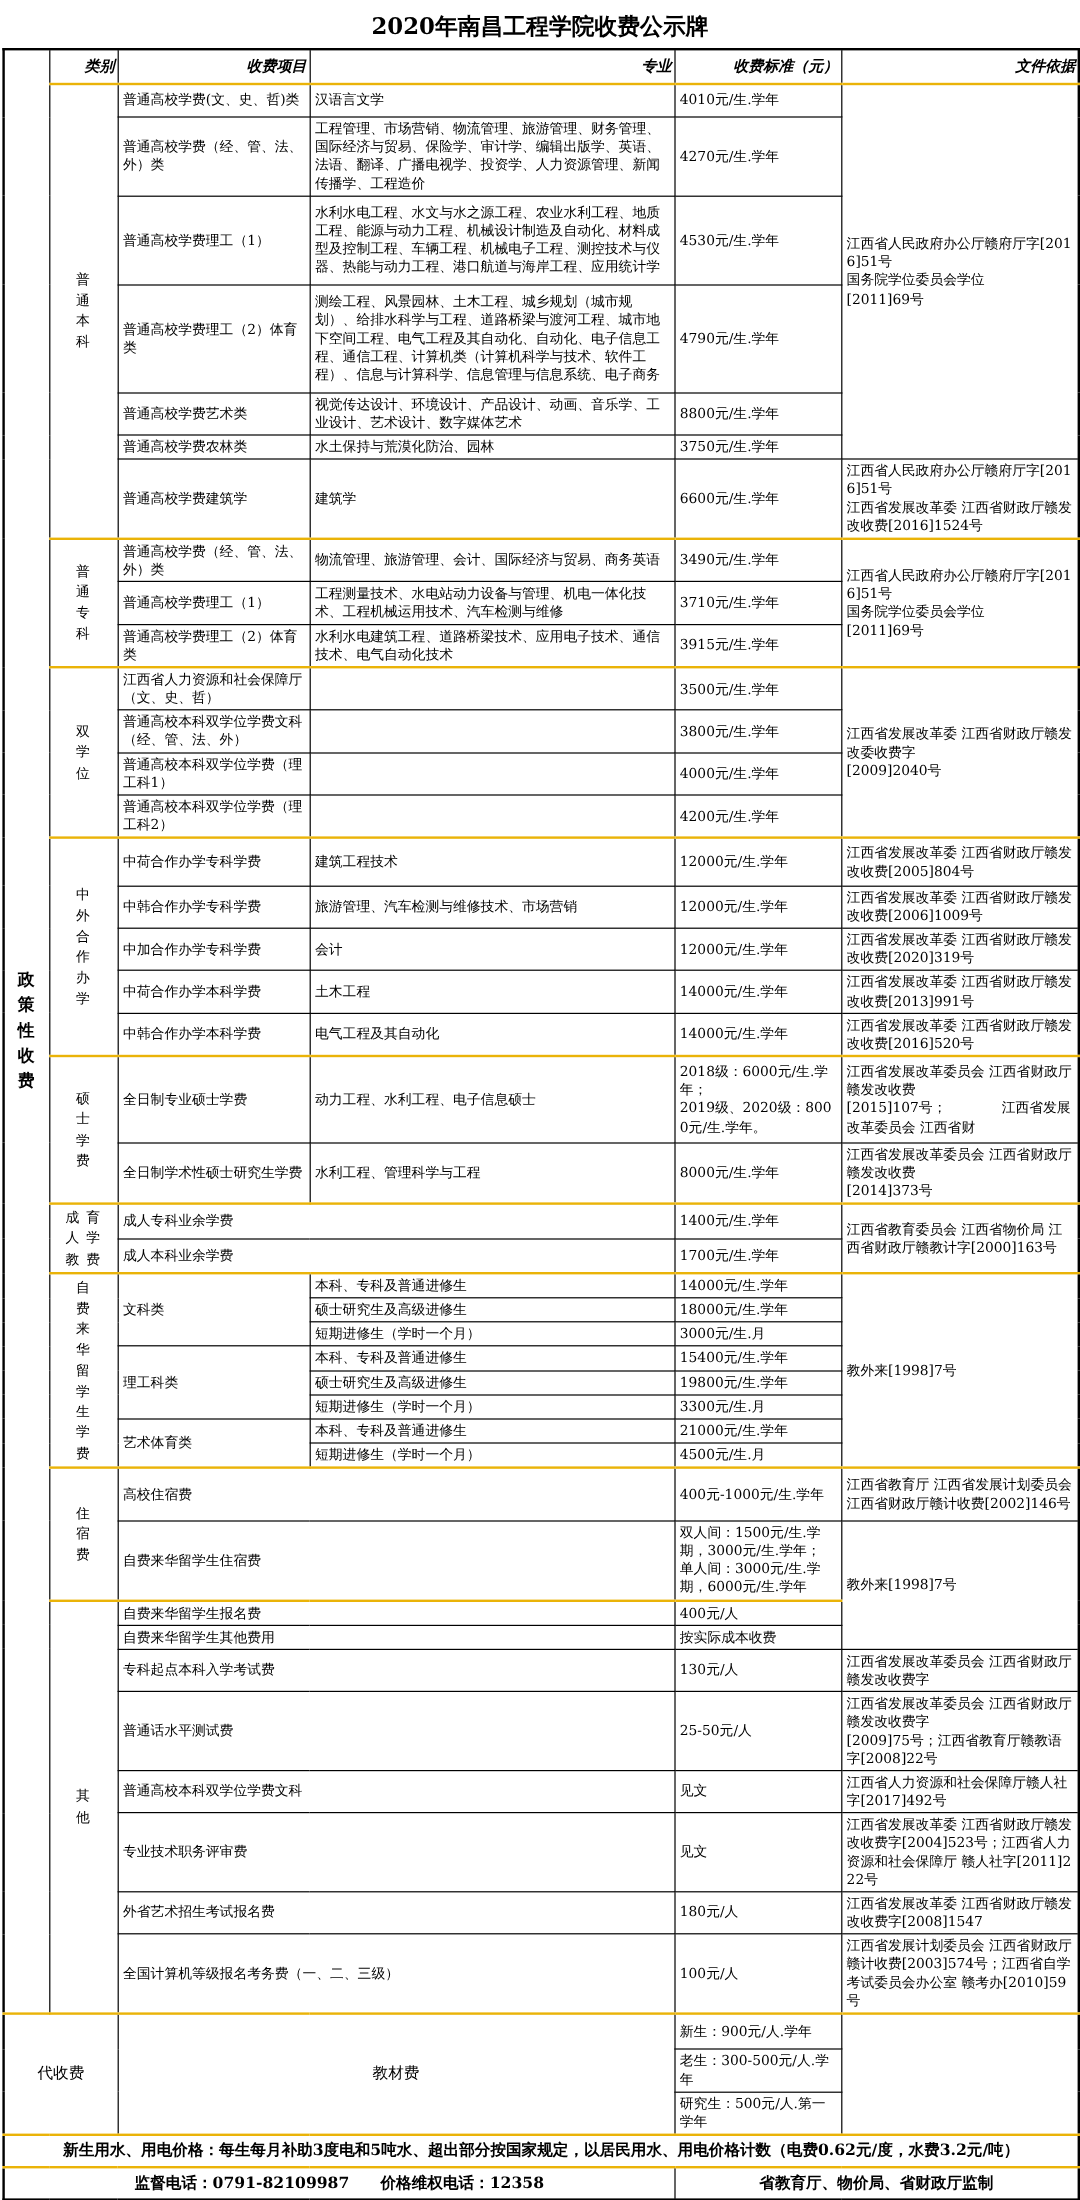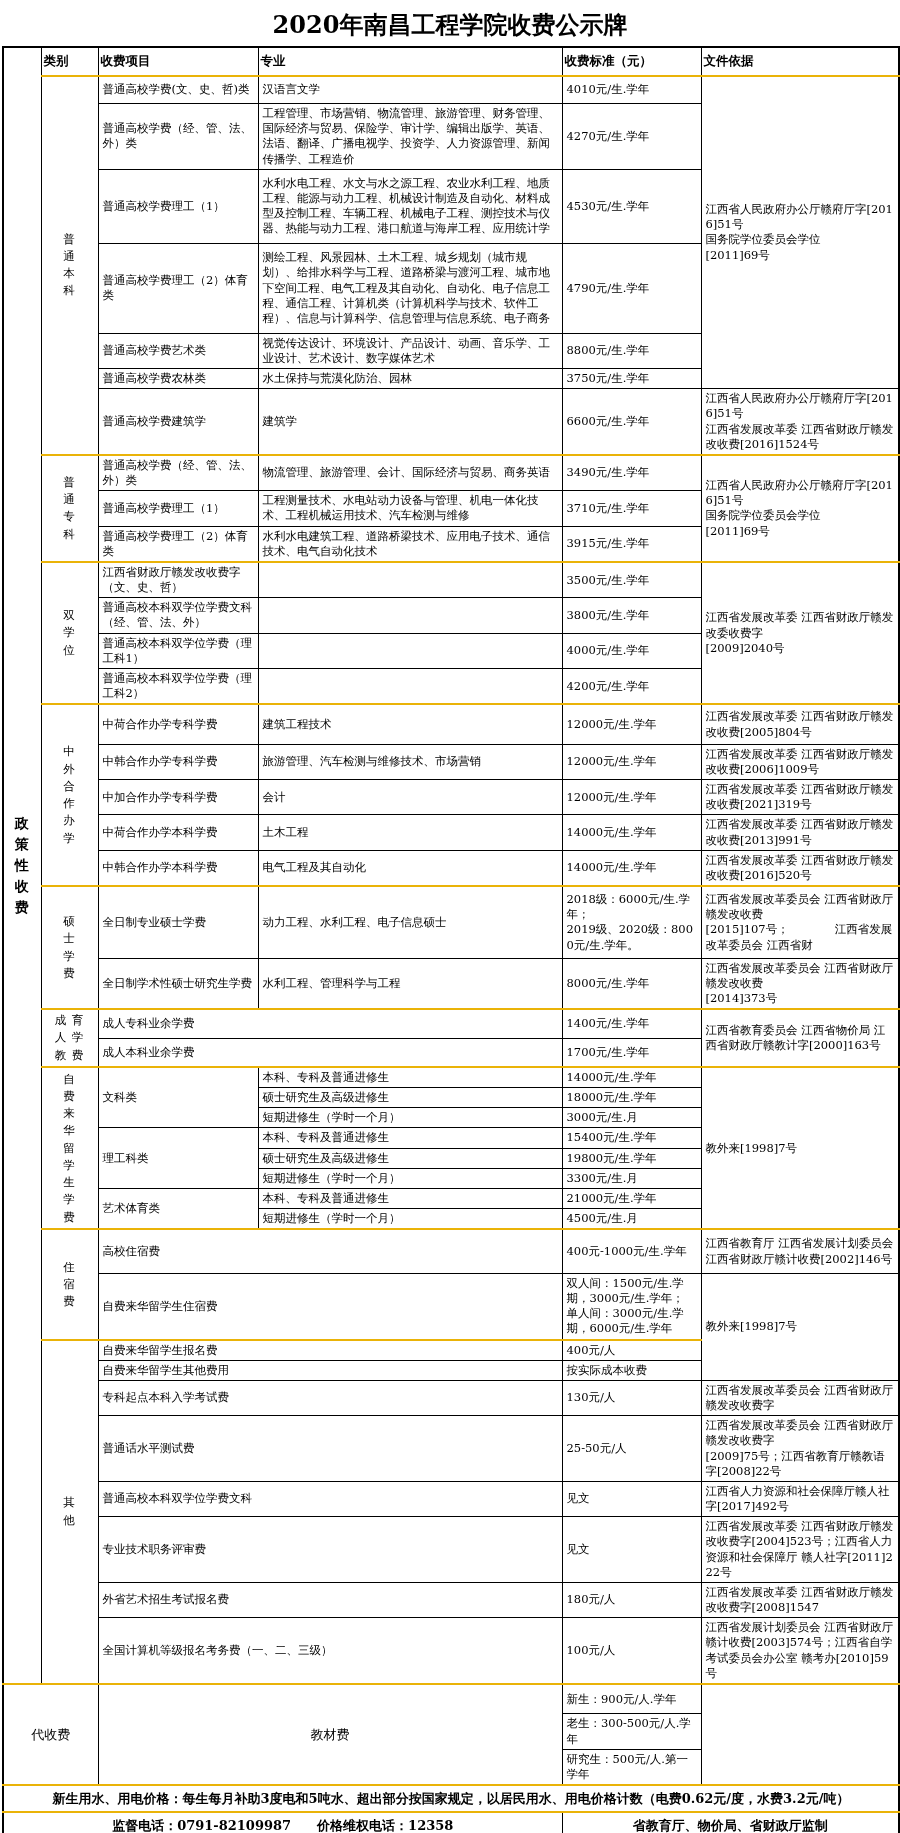--- a/index.html
+++ b/index.html
@@ -1,25 +1,25 @@
 <!DOCTYPE html>
 <html><head>
 <meta charset="utf-8">
 <style>
   html,body{margin:0;padding:0;background:#fff;color:#000;
     font-family:"DejaVu Serif","Liberation Serif",serif;}
   .page{width:900px;margin:0 auto;}
-  .title{font-size:24px;font-weight:bold;text-align:center;margin:9px 0 5px;}
+  .title{font-size:19px;font-weight:bold;text-align:center;margin:9px 0 5px;}
   table.fee{border-collapse:collapse;table-layout:fixed;width:896px;margin:0 2px 4px;
     border:2px solid #000;}
   col.c0{width:38px}col.c1{width:57px}col.c2{width:160px}
   col.c3{width:304px}col.c4{width:139px}col.c5{width:198px}
   td,th{border:1px solid #000;font-size:11.5px;line-height:1.32;padding:2px 4px;
     vertical-align:middle;word-break:break-all;}
-  th{font-size:12.5px;text-align:left;padding:5px 2px;}
+  th{font-size:12.5px;text-align:right;padding:5px 2px;font-style:italic;}
   tr.sep>td,tr.sep>th{border-top:2px solid #eab308;}
   .vlab{text-align:center;white-space:pre-line;padding:2px 0;letter-spacing:1px;line-height:1.5;}
   .c{text-align:center;}
   .pre{white-space:pre-line;margin-top:44px;}
   .footer-note{font-weight:bold;text-align:center;font-size:13px;padding:4px 16px;}
 </style>
 </head>
 <body>
 
 <div class="page">
@@ -114,21 +114,21 @@
     <tr style="height:27px">
       <td>普通高校学费理工（2）体育类</td>
       <td>水利水电建筑工程、道路桥梁技术、应用电子技术、通信技术、电气自动化技术</td>
       <td>3915元/生.学年</td>
     </tr>
 
     <tr class="sep" style="height:24px">
       <td class="vlab" rowspan="4">双
 学
 位</td>
-      <td>江西省财政厅赣发改收费字（文、史、哲）</td>
+      <td>江西省人力资源和社会保障厅（文、史、哲）</td>
       <td></td>
       <td>3500元/生.学年</td>
       <td class="pre" rowspan="4">江西省发展改革委 江西省财政厅赣发改委收费字
 [2009]2040号</td>
     </tr>
     <tr style="height:24px">
       <td>普通高校本科双学位学费文科（经、管、法、外）</td>
       <td></td>
       <td>3800元/生.学年</td>
     </tr>
@@ -158,21 +158,21 @@
     <tr style="height:31px">
       <td>中韩合作办学专科学费</td>
       <td>旅游管理、汽车检测与维修技术、市场营销</td>
       <td>12000元/生.学年</td>
       <td>江西省发展改革委 江西省财政厅赣发改收费[2006]1009号</td>
     </tr>
     <tr style="height:31px">
       <td>中加合作办学专科学费</td>
       <td>会计</td>
       <td>12000元/生.学年</td>
-      <td>江西省发展改革委 江西省财政厅赣发改收费[2021]319号</td>
+      <td>江西省发展改革委 江西省财政厅赣发改收费[2020]319号</td>
     </tr>
     <tr style="height:31px">
       <td>中荷合作办学本科学费</td>
       <td>土木工程</td>
       <td>14000元/生.学年</td>
       <td>江西省发展改革委 江西省财政厅赣发改收费[2013]991号</td>
     </tr>
     <tr style="height:31px">
       <td>中韩合作办学本科学费</td>
       <td>电气工程及其自动化</td>

